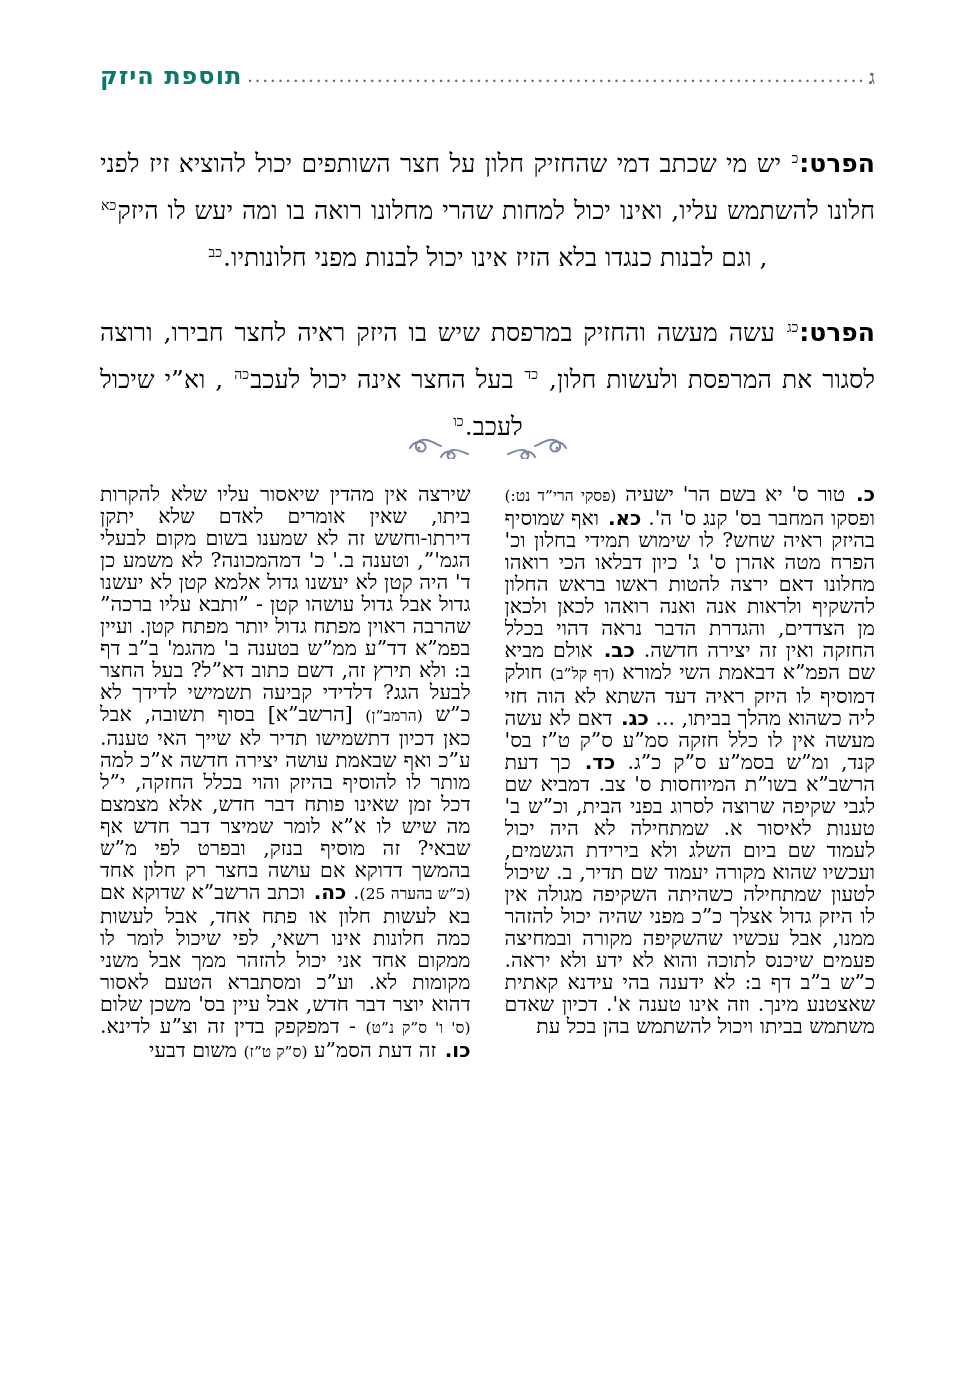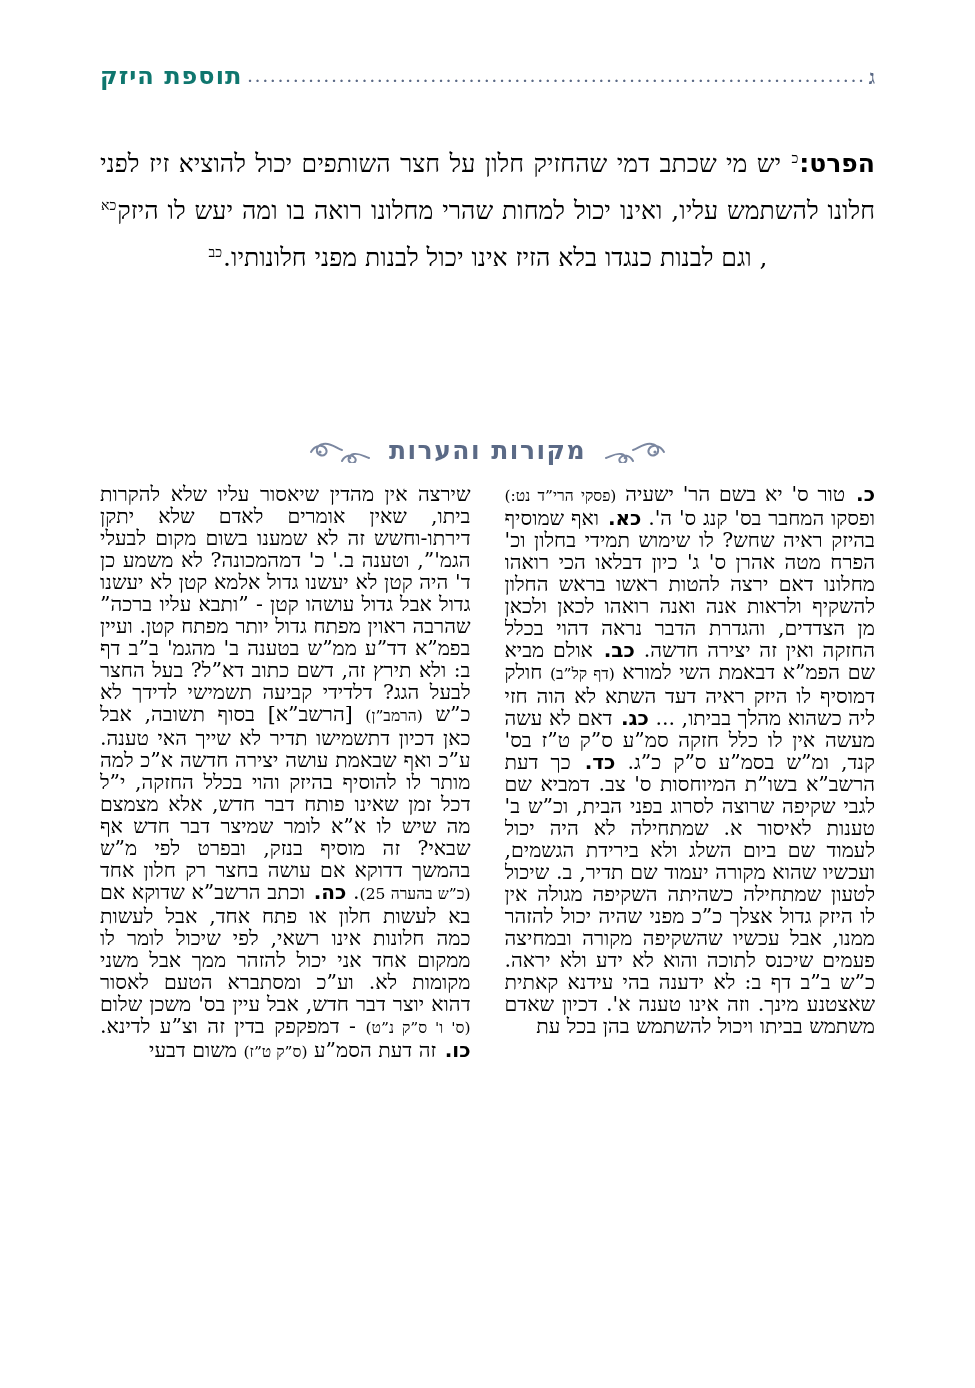--- a/index.html
+++ b/index.html
@@ -172,32 +172,35 @@
     <span class="rh-leader">...................................................................................</span>
     <span class="rh-title">תוספת היזק</span>
   </div>
 
   <div class="body-block">
 
     <p class="halacha-para">
       <span class="para-label">הפרט:</span><sup class="note-ref">כ</sup><span> יש מי שכתב דמי שהחזיק חלון על חצר השותפים יכול להוציא זיז לפני חלונו להשתמש עליו, ואינו יכול למחות שהרי מחלונו רואה בו ומה יעש לו היזק</span><sup class="note-ref">כא</sup><span> , וגם לבנות כנגדו בלא הזיז אינו יכול לבנות מפני חלונותיו.</span><sup class="note-ref">כב</sup>
     </p>
 
+    <p class="halacha-para">
+      <span class="para-label">הפרט:</span><sup class="note-ref">כג</sup><span> עשה מעשה והחזיק במרפסת שיש בו היזק ראיה לחצר חבירו, ורוצה לסגור את המרפסת ולעשות חלון, </span><sup class="note-ref">כד</sup><span> בעל החצר אינה יכול לעכב</span><sup class="note-ref">כה</sup><span> , וא”י שיכול לעכב.</span><sup class="note-ref">כו</sup>
+    </p>
 
   </div>
 
   <div class="section-heading">
     <span class="sh-flourish">
       <svg width="66" height="22" viewBox="0 0 66 22" fill="none" stroke="currentColor" stroke-width="2" stroke-linecap="round">
         <path d="M64 11c-4-7-12-8-15-3-2 4 2 8 6 6 5-2 4-10-3-11-8-2-14 5-19 6"></path>
         <path d="M33 20c-3-6-10-7-13-3-2 3 1 6 4 5 4-2 3-8-3-9-6-1-11 3-15 4"></path>
         <circle cx="55" cy="11" r="1.6" fill="currentColor" stroke="none"></circle>
         <circle cx="25" cy="17" r="1.3" fill="currentColor" stroke="none"></circle>
       </svg>
-    </span><span class="sh-title">מקורות והערות</span><span class="sh-flourish">
+    </span><span class="sh-flourish">
       <svg width="66" height="22" viewBox="0 0 66 22" fill="none" stroke="currentColor" stroke-width="2" stroke-linecap="round" transform="scale(-1,1)">
         <path d="M64 11c-4-7-12-8-15-3-2 4 2 8 6 6 5-2 4-10-3-11-8-2-14 5-19 6"></path>
         <path d="M33 20c-3-6-10-7-13-3-2 3 1 6 4 5 4-2 3-8-3-9-6-1-11 3-15 4"></path>
         <circle cx="55" cy="11" r="1.6" fill="currentColor" stroke="none"></circle>
         <circle cx="25" cy="17" r="1.3" fill="currentColor" stroke="none"></circle>
       </svg>
     </span>
   </div>
 
   <div class="notes">

